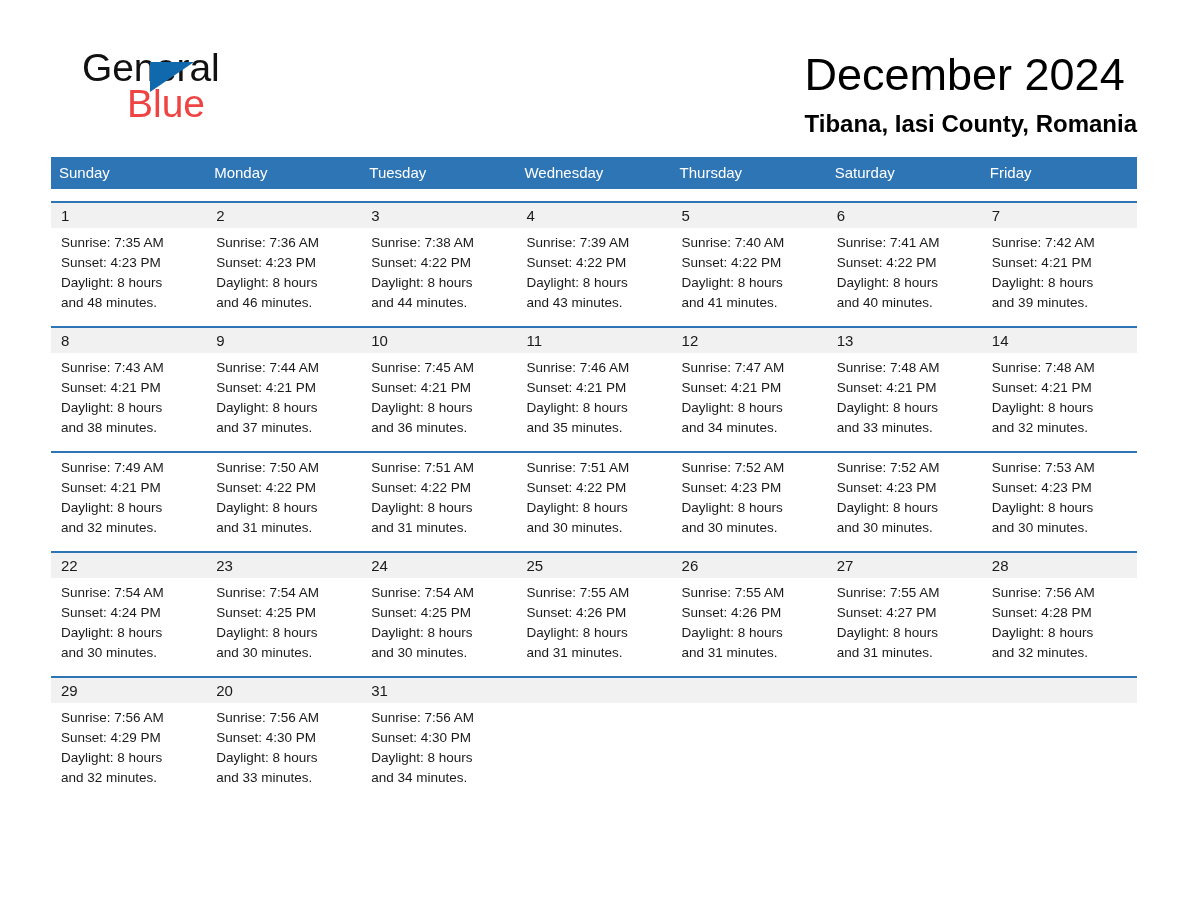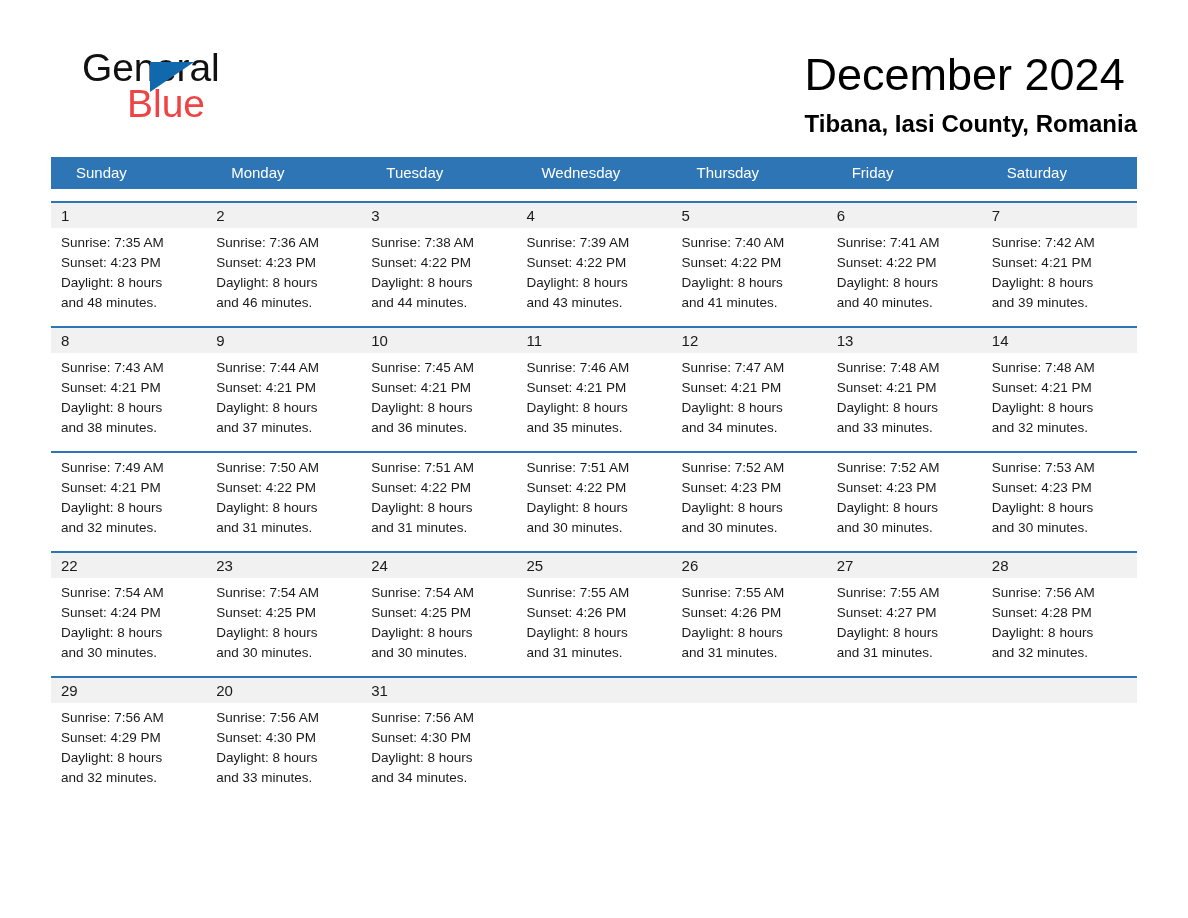--- a/index.html
+++ b/index.html
@@ -98,21 +98,21 @@
   .weekdays {
     display: flex;
     background: #2e75b6;
     height: 32px;
   }
   .weekday {
     flex: 1 1 0;
     color: #ffffff;
     font-size: 15px;
     line-height: 32px;
-    padding-left: 25px;
+    padding-left: 8px;
     box-sizing: border-box;
     white-space: nowrap;
     overflow: hidden;
   }
 
   .week {
     margin-top: 12px;
     border-top: 2px solid #2e75b6;
   }
   .week-daynums {
@@ -167,22 +167,22 @@
   </div>
 
   <div class="calendar">
 
     <div class="weekdays">
       <div class="weekday">Sunday</div>
       <div class="weekday">Monday</div>
       <div class="weekday">Tuesday</div>
       <div class="weekday">Wednesday</div>
       <div class="weekday">Thursday</div>
+      <div class="weekday">Saturday</div>
       <div class="weekday">Friday</div>
-      <div class="weekday">Saturday</div>
     </div>
 
     <div class="week">
       <div class="week-daynums">
         <div class="daynum">1</div>
         <div class="daynum">2</div>
         <div class="daynum">3</div>
         <div class="daynum">4</div>
         <div class="daynum">5</div>
         <div class="daynum">6</div>

